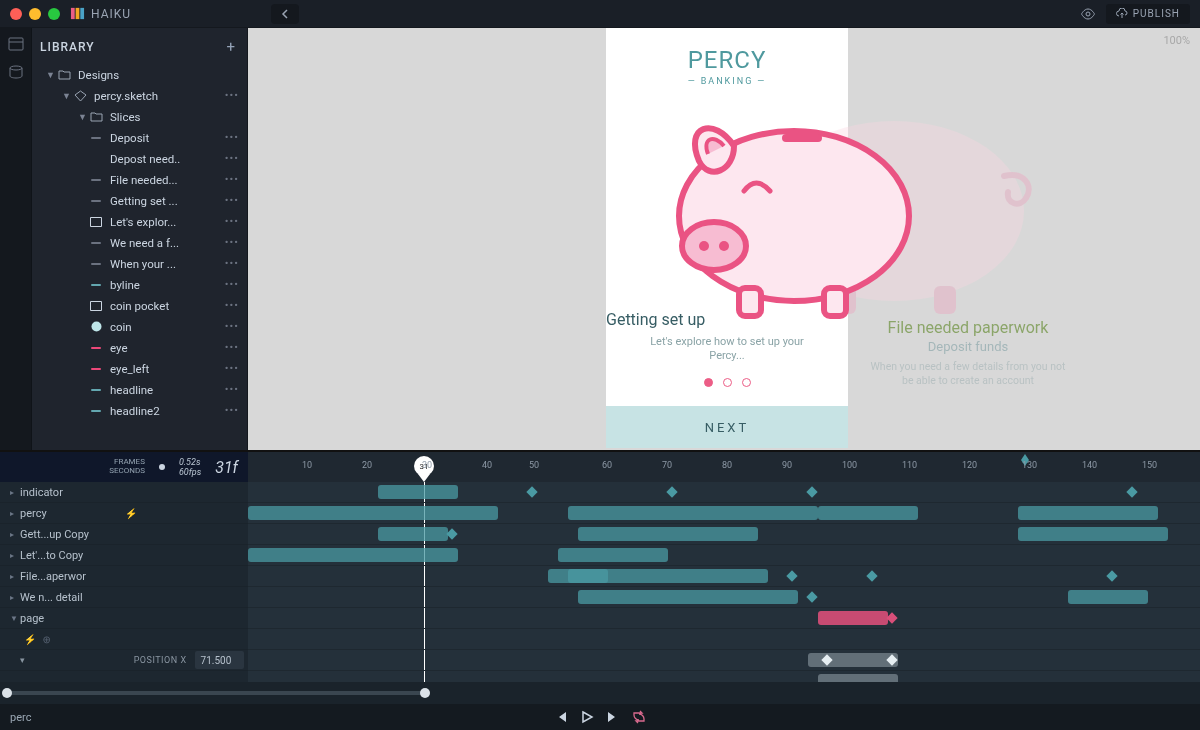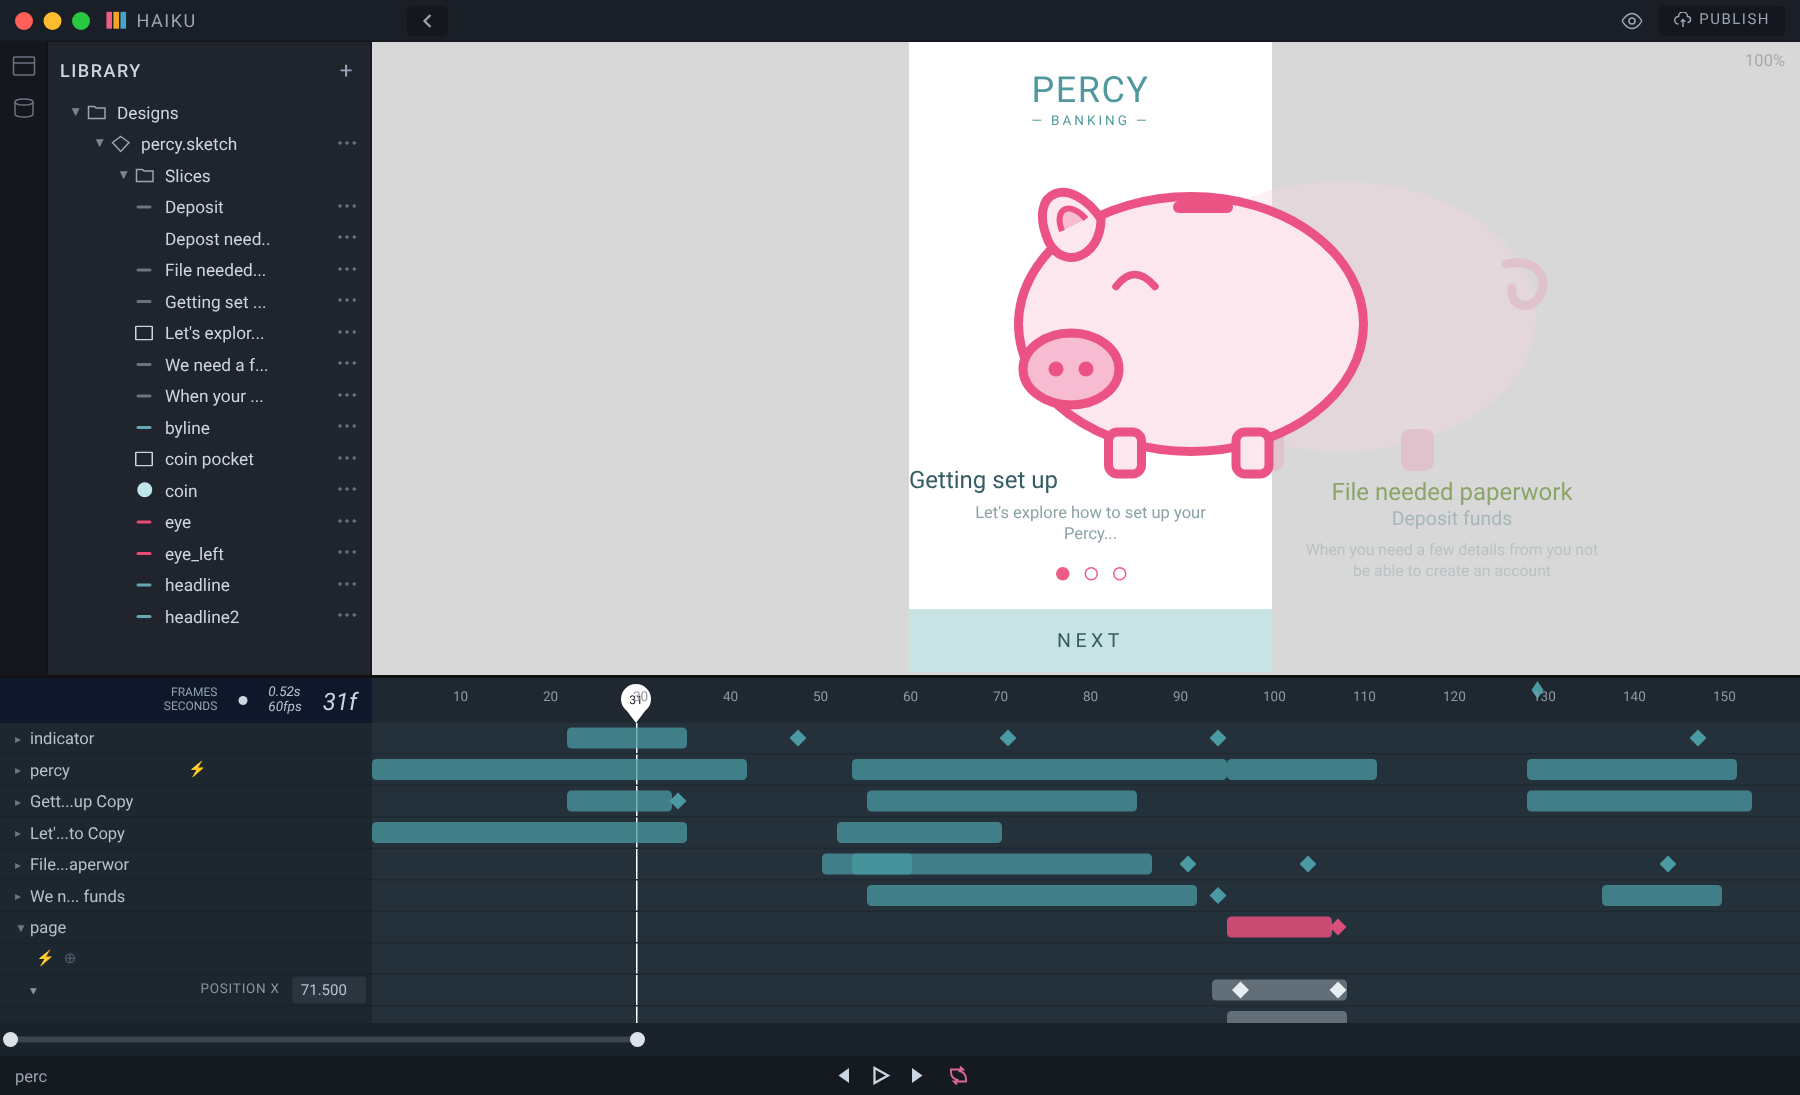--- a/index.html
+++ b/index.html
@@ -372,21 +372,21 @@
         <svg style="position:absolute;left:170px;top:22px" width="12" height="8">
             <path d="M6 8L0 0h12z" fill="#fff"></path>
           </svg>
         <svg style="position:absolute;left:772px;top:2px" width="10" height="12">
             <path d="M5 0L9 6L5 12L1 6Z" fill="#4a9aa3"></path>
           </svg>
       <span class="ruler-tick" style="left: 54px;">10</span>
           <span class="ruler-tick" style="left: 114px;">20</span>
           <span class="ruler-tick" style="left: 174px;">30</span>
           <span class="ruler-tick" style="left: 234px;">40</span>
-          <span class="ruler-tick" style="left: 294px;">50</span>
+          <span class="ruler-tick" style="left: 281px;">50</span>
           <span class="ruler-tick" style="left: 354px;">60</span>
           <span class="ruler-tick" style="left: 414px;">70</span>
           <span class="ruler-tick" style="left: 474px;">80</span>
           <span class="ruler-tick" style="left: 534px;">90</span>
           <span class="ruler-tick" style="left: 594px;">100</span>
           <span class="ruler-tick" style="left: 654px;">110</span>
           <span class="ruler-tick" style="left: 714px;">120</span>
           <span class="ruler-tick" style="left: 774px;">130</span>
           <span class="ruler-tick" style="left: 834px;">140</span>
           <span class="ruler-tick" style="left: 894px;">150</span>
@@ -410,21 +410,21 @@
           <div class="track-row">
             <span class="tcaret">▸</span>
             <span>Let'...to Copy</span>
           </div>
           <div class="track-row">
             <span class="tcaret">▸</span>
             <span>File...aperwor</span>
           </div>
           <div class="track-row">
             <span class="tcaret">▸</span>
-            <span>We n... funds</span>
+            <span>We n... detail</span>
           </div>
           <div class="track-row">
             <span class="tcaret">▼</span>
             <span>page</span>
           </div>
           <div class="prop-row">
             <span class="sub-ico">
               <span style="color:#556070">⚡</span>
               <span style="color:#556070">⊕</span>
             </span>

